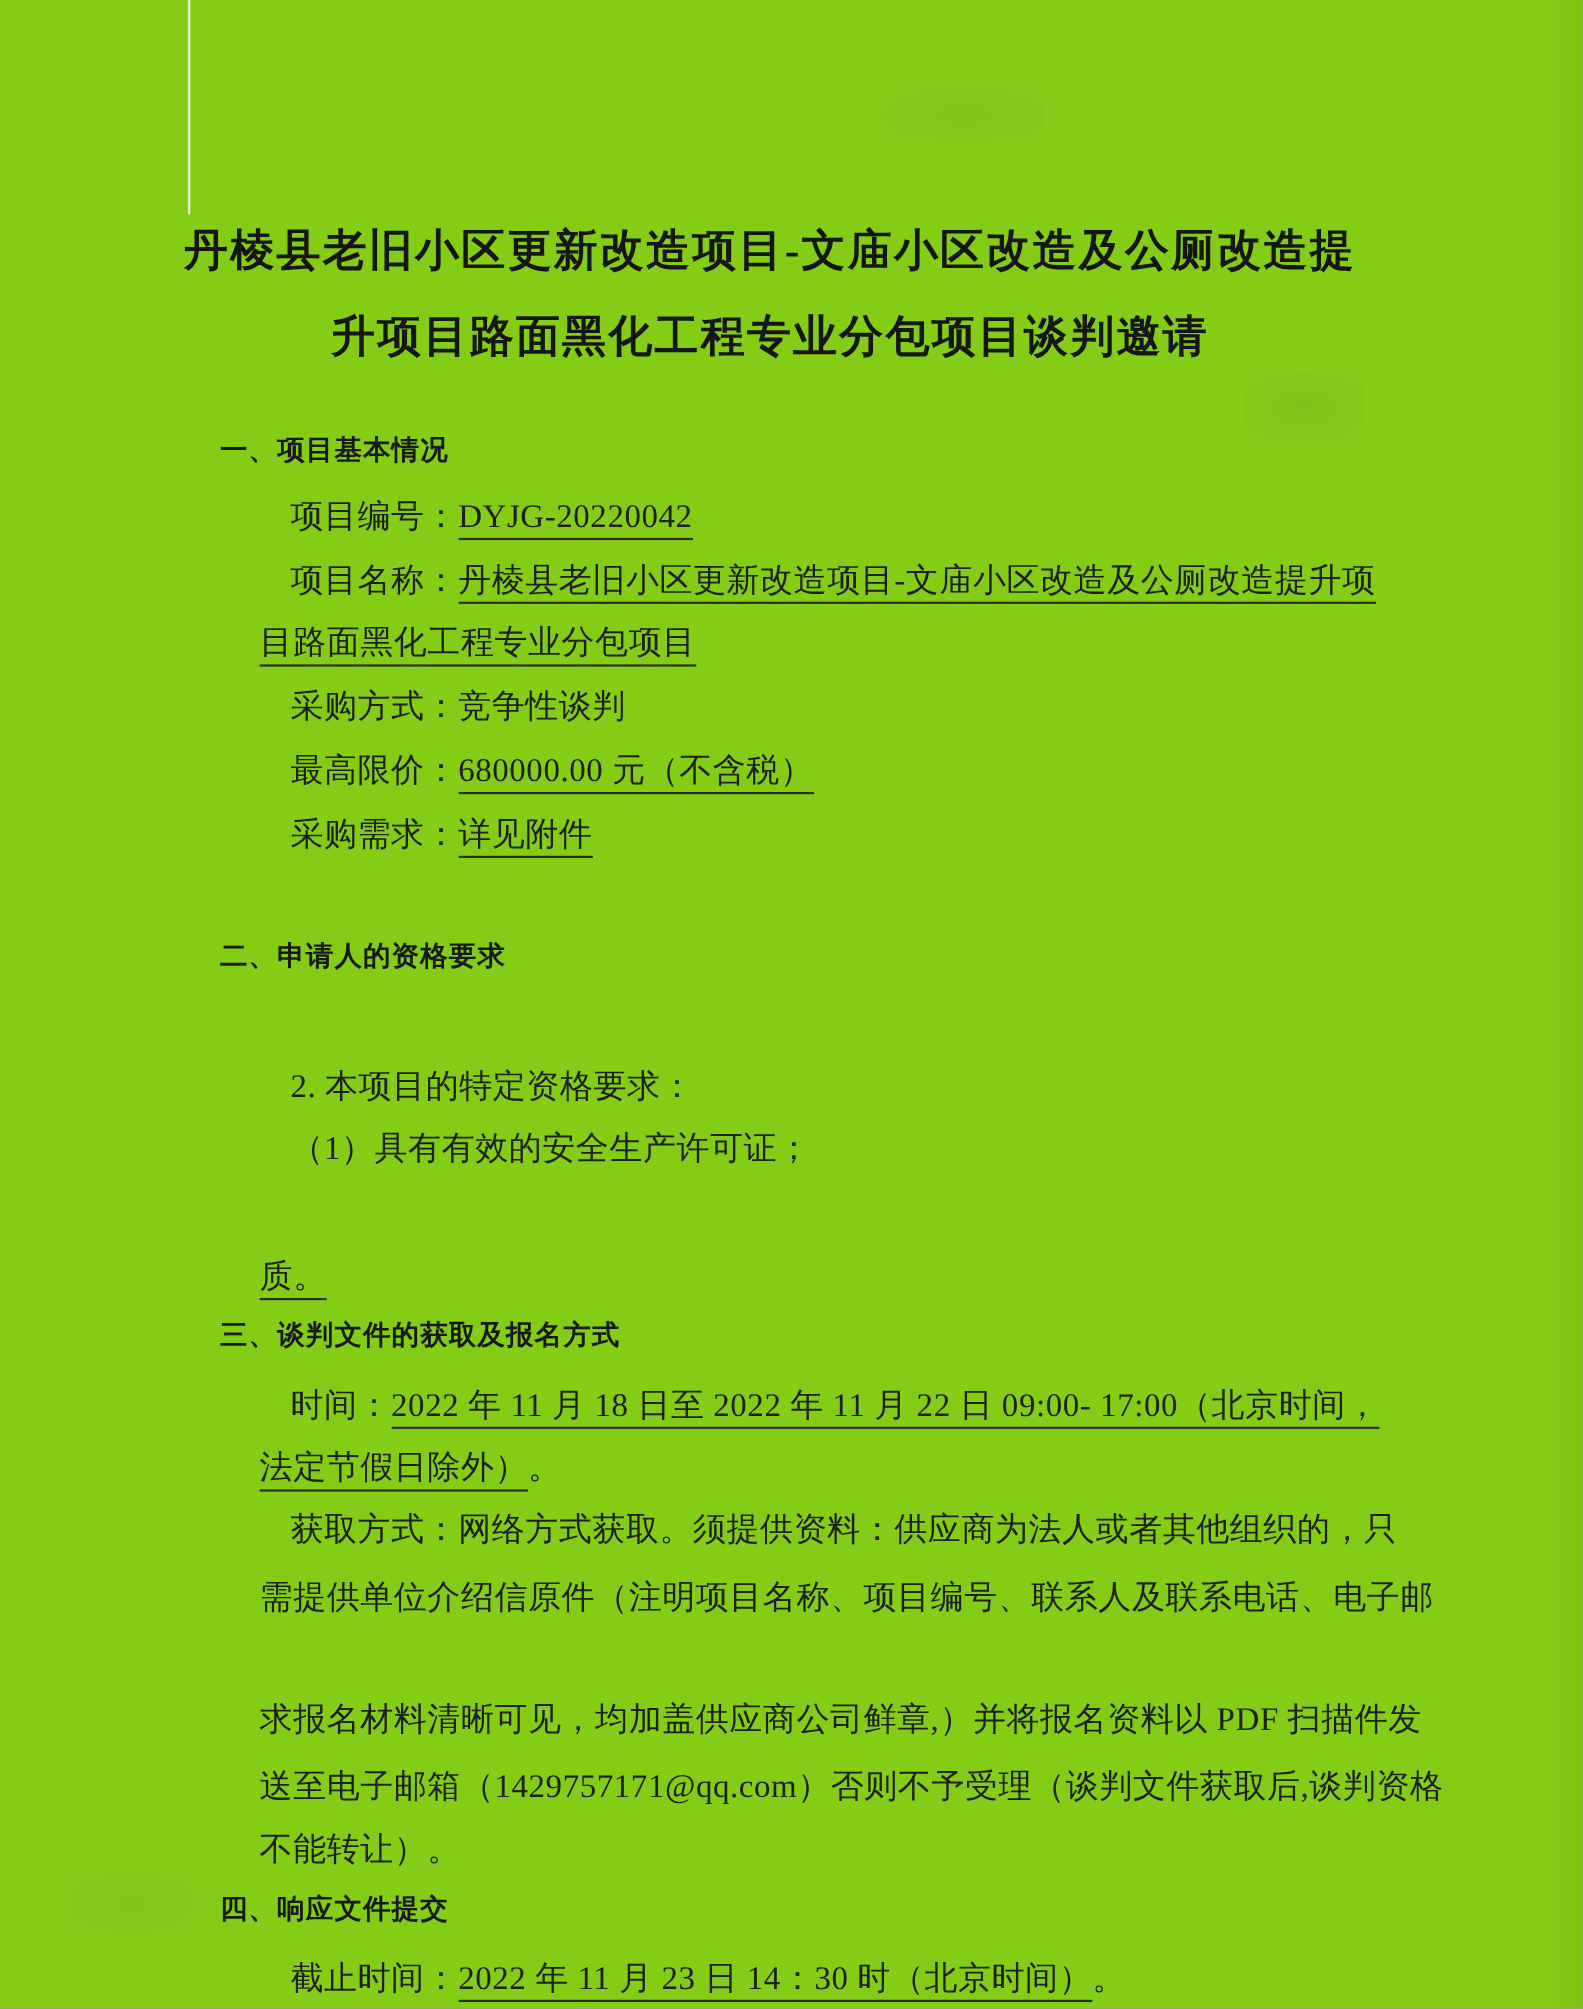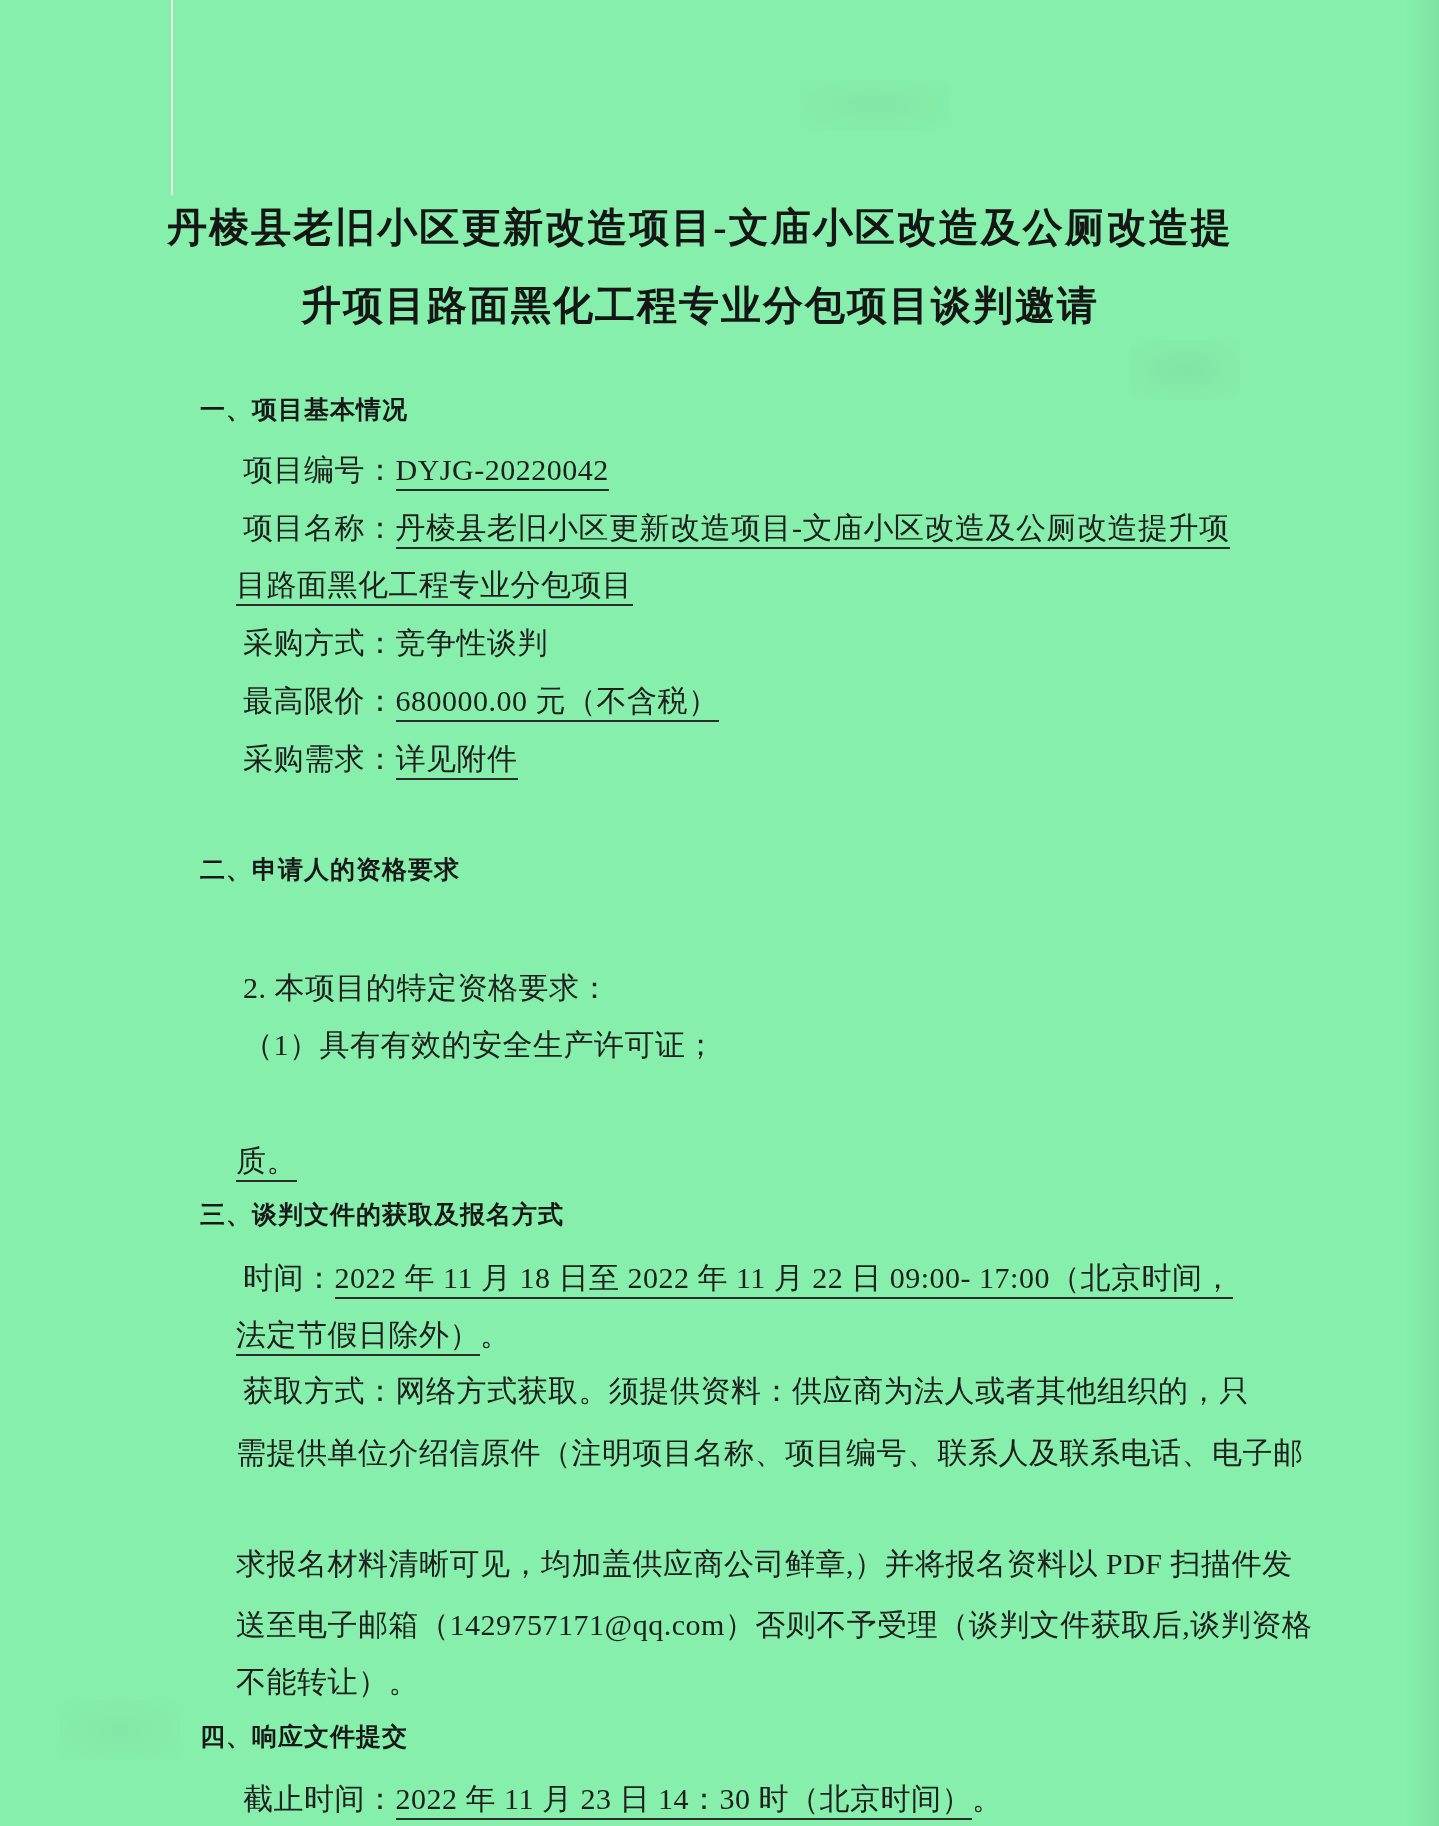--- a/index.html
+++ b/index.html
@@ -1,19 +1,19 @@
 <!DOCTYPE html>
 <html><head>
 <meta charset="utf-8">
 <style>
   html,body{margin:0;padding:0;background:#9a9a9a;}
   .page{
     position:relative;
     width:1439px;height:1826px;
-    background:#86efac;
+    background:#84cc16;
     overflow:hidden;
     font-family:"Liberation Serif","DejaVu Serif",serif;
     color:#1f1f1f;
   }
   
   .crease{position:absolute;left:171px;top:0;width:2px;height:195px;background:#ecebe8;}
   .shadow-right{position:absolute;right:0;top:0;width:34px;height:100%;
     background:linear-gradient(to right,rgba(0,0,0,0),rgba(0,0,0,0.055));}
   .smudge-a{position:absolute;left:800px;top:80px;width:150px;height:50px;
     background:radial-gradient(ellipse at center,rgba(0,0,0,0.035),rgba(0,0,0,0));}
@@ -41,21 +41,21 @@
     white-space:nowrap;
   }
   .line{
     position:absolute;
     font-size:30px;
     letter-spacing:0.5px;
     line-height:1.15;
     white-space:nowrap;
     color:#202020;
   }
-  .indent{left:243px;}
+  .indent{left:264px;}
   .flush{left:203px;margin-left:33px;}
   .u{border-bottom:2px solid #2c2c2c;padding-bottom:3px;}
 </style>
 </head>
 <body>
 
 <div class="page">
 
   <div class="crease"></div>
   <div class="shadow-right"></div>

